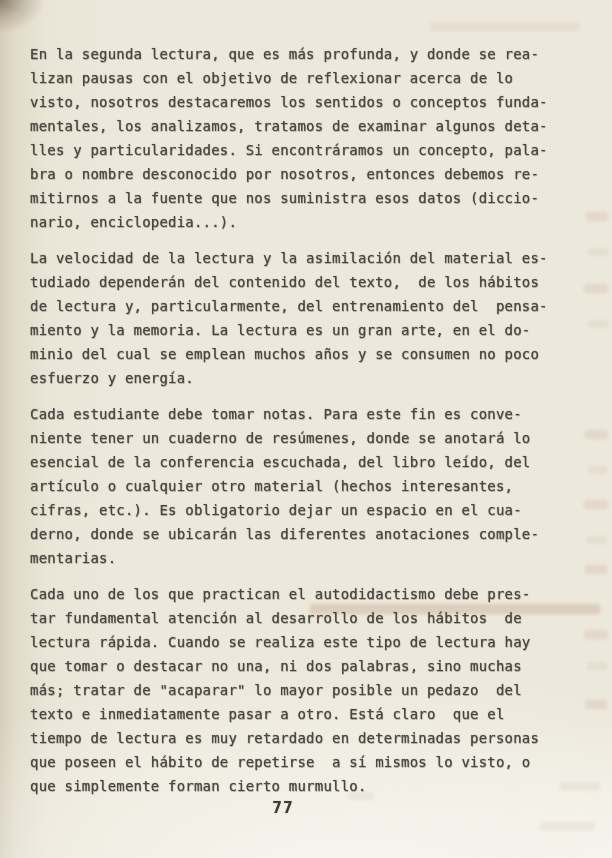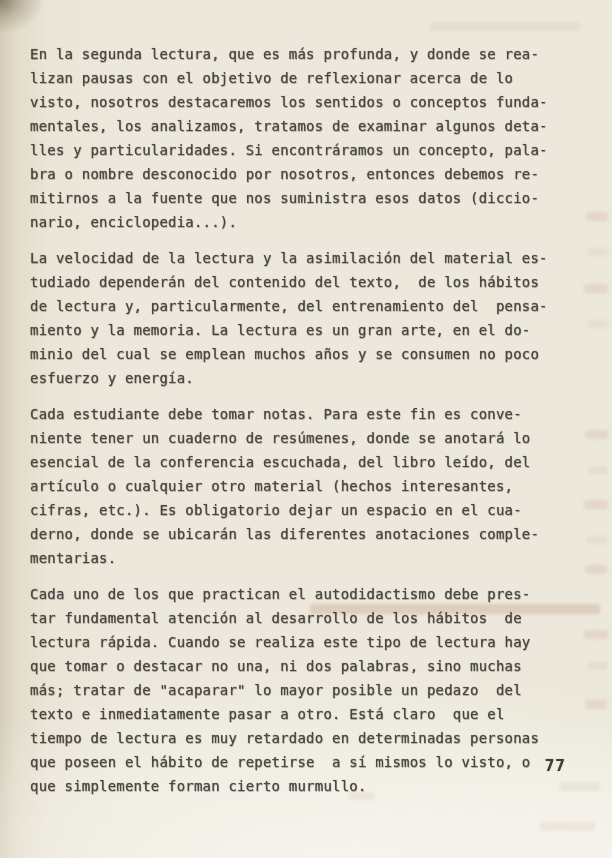--- a/index.html
+++ b/index.html
@@ -40,23 +40,23 @@
     font-size: 14px;
     line-height: 24px;
     color: #4b4641;
     letter-spacing: 0.2px;
     text-shadow: 0 0 1px rgba(80,74,66,0.75), 0.5px 0.5px 0.6px rgba(90,84,74,0.35);
     margin: 0 0 12px 0;
   }
   .page-number {
     position: absolute;
     left: 0;
-    top: 756px;
+    top: 798px;
     width: 566px;
-    text-align: right;
+    text-align: center;
     font-size: 16px;
     font-weight: bold;
     color: #3f3b37;
     letter-spacing: 1px;
     text-shadow: 0 0 1px rgba(70,64,58,0.7);
   }
   
   .ghost {
     position: absolute;
     border-radius: 3px;

